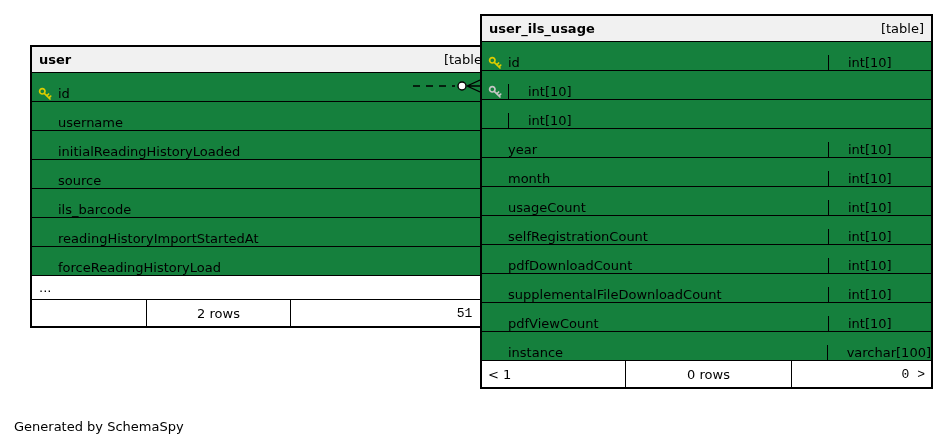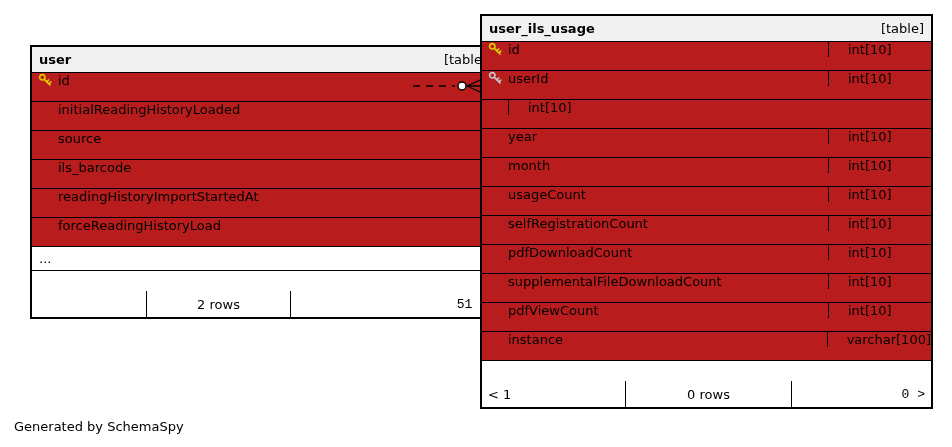--- a/index.html
+++ b/index.html
@@ -15,36 +15,36 @@
   .tbl { position: absolute; border: 2px solid #000; background: #fff; box-sizing: border-box; }
   .tbl-header {
     display: flex; justify-content: space-between; align-items: center;
     box-sizing: border-box; height: 26px; padding: 4px 7px;
     background: var(--header-bg, #f1f1f1);
     border-bottom: 1px solid #000;
   }
   .tname { font-weight: bold; }
   .ttag  { font-weight: normal; }
   .row {
-    display: flex; align-items: flex-start; box-sizing: border-box;
-    height: 29px; border-bottom: 1px solid #000; background: #b91c1c;
+    display: flex; align-items: flex-end; box-sizing: border-box;
+    height: 29px; border-bottom: 1px solid #000; background: #15803d;
   }
   .keycell { flex: 0 0 26px; display: flex; align-items: center; justify-content: center; }
   .key-primary { color: var(--primary-key, #ddcc00); }
   .key-foreign { color: var(--foreign-key, #c6c6c6); }
   .colname { flex: 1; display: flex; align-items: center; }
   .coltype {
     flex: 0 0 103px; border-left: 1px solid #000;
     display: flex; align-items: center; padding-left: 19px; box-sizing: border-box;
   }
   .row-ellipsis {
     box-sizing: border-box; height: 24px; display: flex; align-items: center;
     padding-left: 7px; border-bottom: 1px solid #000;
   }
-  .tbl-footer { display: flex; box-sizing: border-box; height: 26px; align-items: stretch; margin-top: 20px; }
+  .tbl-footer { display: flex; box-sizing: border-box; height: 26px; align-items: stretch; }
   .fcell { display: flex; align-items: center; box-sizing: border-box; }
   .fleft { padding-left: 6px; }
   .fcenter { justify-content: center; border-left: 1px solid #000; border-right: 1px solid #000; }
   .fright { justify-content: flex-end; padding-right: 6px; flex: 1; font-family: Liberation Mono, monospace; }
   .t0 .fleft   { flex: 0 0 114px; }
   .t0 .fcenter { flex: 0 0 145px; }
   .t1 .fleft   { flex: 0 0 143px; }
   .t1 .fcenter { flex: 0 0 167px; }
   .connector { position: absolute; }
   .connector .dash { stroke: var(--line, #000); stroke-width: 1.4; stroke-dasharray: 7 6; }
@@ -67,20 +67,24 @@
       <span class="keycell key-primary">
         <svg width="14" height="14" viewBox="0 0 14 14" aria-hidden="true">
           <circle cx="4.3" cy="4.3" r="2.7" fill="none" stroke="currentColor" stroke-width="1.7"></circle>
           <path d="M6.3 6.3 L12 12 M8.8 8.8 L10.6 7 M10.9 10.9 L12.7 9.1" fill="none" stroke="currentColor" stroke-width="1.7" stroke-linecap="round"></path>
         </svg>
       </span>
       <span class="colname">id</span>
     </div>
     <div class="row">
       <span class="keycell"></span>
+      <span class="colname">username</span>
+    </div>
+    <div class="row">
+      <span class="keycell"></span>
       <span class="colname">initialReadingHistoryLoaded</span>
     </div>
     <div class="row">
       <span class="keycell"></span>
       <span class="colname">source</span>
     </div>
     <div class="row">
       <span class="keycell"></span>
       <span class="colname">ils_barcode</span>
     </div>
@@ -132,21 +136,20 @@
       <span class="colname">id</span>
       <span class="coltype">int[10]</span>
     </div>
     <div class="row">
       <span class="keycell key-foreign">
         <svg width="14" height="14" viewBox="0 0 14 14" aria-hidden="true">
           <circle cx="4.3" cy="4.3" r="2.7" fill="none" stroke="currentColor" stroke-width="1.7"></circle>
           <path d="M6.3 6.3 L12 12 M8.8 8.8 L10.6 7 M10.9 10.9 L12.7 9.1" fill="none" stroke="currentColor" stroke-width="1.7" stroke-linecap="round"></path>
         </svg>
       </span>
-      <span class="colname">userId</span>
       <span class="coltype">int[10]</span>
     </div>
     <div class="row">
       <span class="keycell"></span>
       <span class="coltype">int[10]</span>
     </div>
     <div class="row">
       <span class="keycell"></span>
       <span class="colname">year</span>
       <span class="coltype">int[10]</span>

